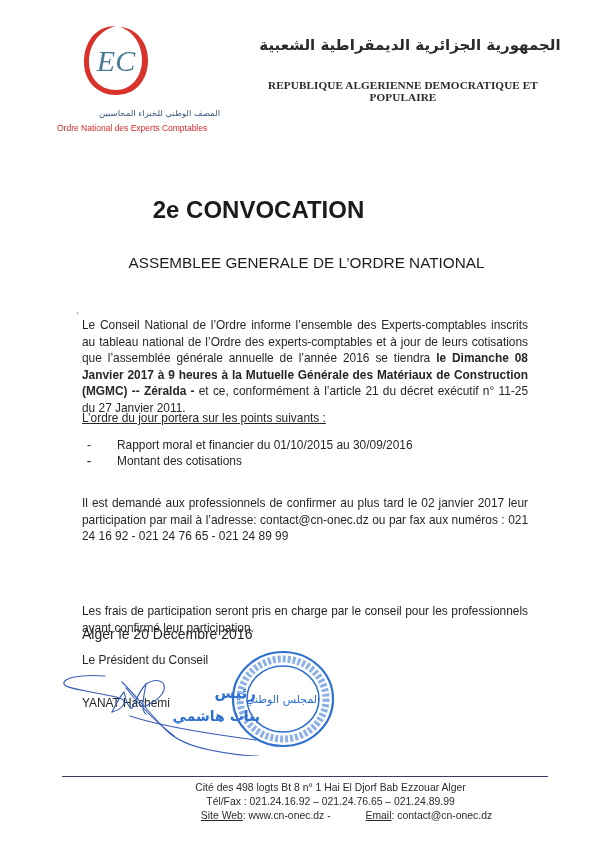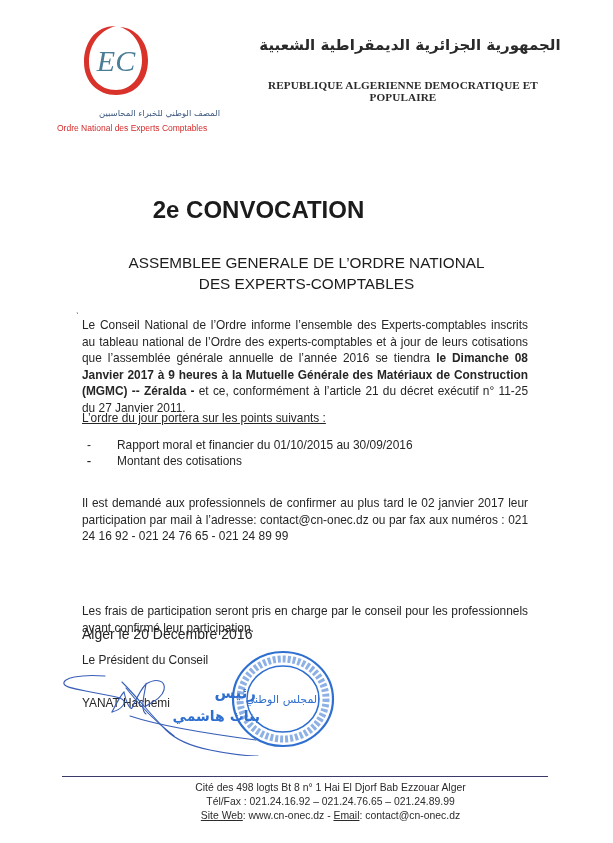--- a/index.html
+++ b/index.html
@@ -44,39 +44,38 @@
   #signature { left: 60px; top: 666px; width: 200px; height: 90px; }
   #stamp-text { left: 168px; top: 676px; width: 100px; height: 60px; }
   #stamp { left: 226px; top: 648px; width: 110px; height: 102px; }
 
   
   #footer-line { left: 62px; top: 776px; width: 486px; height: 0; border-top: 1.6px solid #3a3a6a; }
   .foot { left: 0; width: 613px; text-align: center; font-size: 10.4px; line-height: 14px; color: #2b2b2b; padding-left: 24px; }
   #foot1 { top: 781px; }
   #foot2 { top: 795px; }
   #foot3 { top: 809px; }
-  .u { text-decoration: underline; }
+  .u { text-decoration: underline; margin-left: 32px; }
 </style>
 </head>
 <body>
 
 <svg id="logo" class="abs" viewBox="0 0 76 76">
   <path d="M38 4 C16 4 6 22 6 40 C6 60 20 73 38 73 C58 73 70 58 70 38 C70 20 58 6 42 5 C55 9 64 22 64 38 C64 55 53 68 38 68 C22 68 11 56 11 40 C11 22 22 8 38 4 Z" fill="#d8322a"></path>
   <text x="38" y="49" text-anchor="middle" font-family="Liberation Serif, serif" font-style="italic" font-size="30" fill="#4a7d96">EC</text>
 </svg>
 <div id="logo-ar" class="abs">المصف الوطني للخبراء المحاسبين</div>
 <div id="logo-fr" class="abs">Ordre National des Experts Comptables</div>
 
 <div id="rep-ar" class="abs">الجمهورية الجزائرية الديمقراطية الشعبية</div>
 <div id="rep-fr" class="abs">REPUBLIQUE ALGERIENNE DEMOCRATIQUE ET POPULAIRE</div>
 
 <div id="title" class="abs">2e CONVOCATION</div>
 <div id="subtitle" class="abs">
   <div>ASSEMBLEE GENERALE DE L’ORDRE NATIONAL</div>
-  <div>DES EXPERTS-COMPTABLES</div>
 </div>
 
 <div class="abs dot">ˋ</div>
 
 <div id="p1" class="abs para"><span>Le Conseil National de l’Ordre informe l’ensemble des Experts-comptables inscrits au tableau national de l’Ordre des experts-comptables et à jour de leurs cotisations que l’assemblée générale annuelle de l’année 2016 se tiendra </span><b>le Dimanche 08 Janvier 2017 à 9 heures à la Mutuelle Générale des Matériaux de Construction (MGMC) --  Zéralda -</b><span> et ce, conformément à l’article 21 du décret exécutif n° 11-25 du 27 Janvier 2011.</span></div>
 
 <div id="agenda-head" class="abs">L’ordre du jour portera sur les points suivants :</div>
 <ul id="agenda" class="abs">
   <li><span class="dash">-</span><span>Rapport moral et financier du 01/10/2015 au 30/09/2016</span></li>
   <li><span class="dash">-</span></li>

